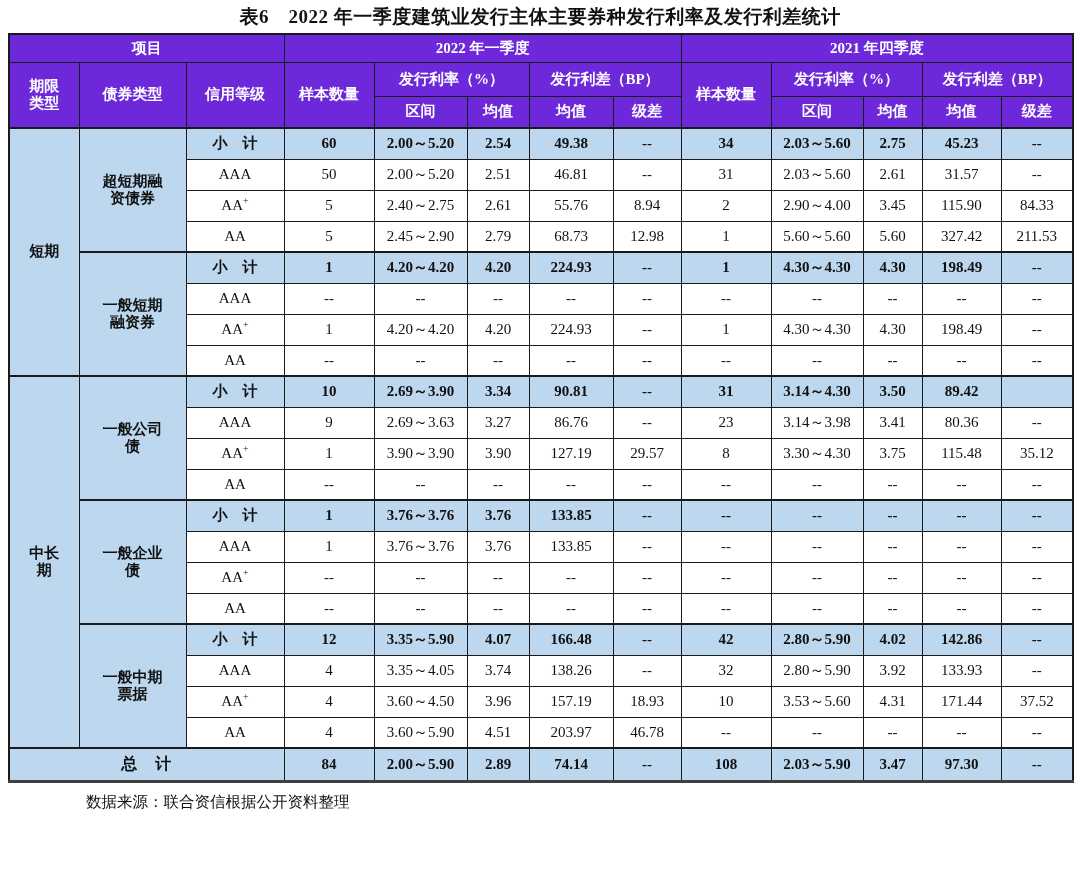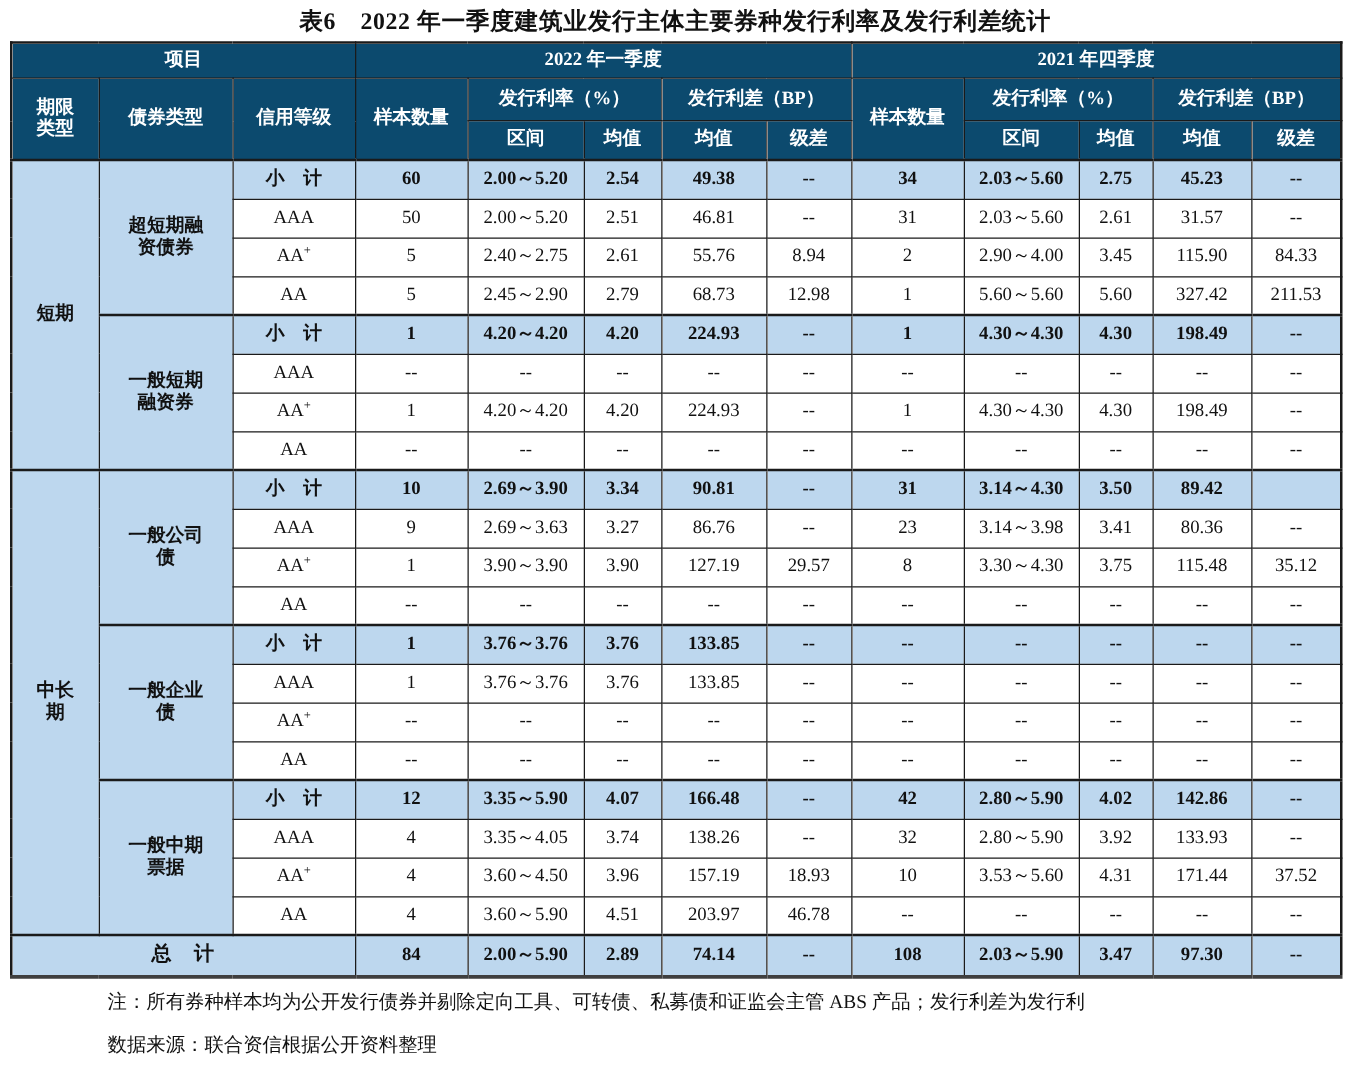--- a/index.html
+++ b/index.html
@@ -14,21 +14,21 @@
   table.stat{
     position:absolute;left:8px;top:33px;width:1064px;
     border-collapse:collapse;table-layout:fixed;
     border:2px solid #1a1a1a;
   }
   table.stat th,table.stat td{
     border:1px solid #1a1a1a;text-align:center;vertical-align:middle;
     padding:0 2px;overflow:hidden;font-size:15px;line-height:1.15;
   }
   thead th{
-    background:#0c4a6e;color:#ffffff;font-weight:bold;font-size:16px;
+    background:#6d28d9;color:#ffffff;font-weight:bold;font-size:16px;
     white-space:pre-line;
   }
   thead tr.h1 th{height:27px;}
   thead tr.h2 th{height:33px;}
   thead tr.h3 th{height:30px;}
   thead{border-bottom:2px solid #1a1a1a;}
   tbody tr{height:31px;}
   .blue{background:#BDD7EE;}
   .term-cell,.bond-cell{
     background:#BDD7EE;font-weight:bold;font-size:16px;white-space:pre-line;
@@ -384,15 +384,14 @@
         <td class="thick-left">108</td>
         <td>2.03～5.90</td>
         <td>3.47</td>
         <td>97.30</td>
         <td>--</td>
       </tr>
     </tbody>
 </table>
 
 <div class="notes">
-  <div>注：所有券种样本均为公开发行债券并剔除定向工具、可转债、私募债和证监会主管 ABS 产品；发行利差为发行利</div>
   <div>数据来源：联合资信根据公开资料整理</div>
 </div>
 
 </body></html>

